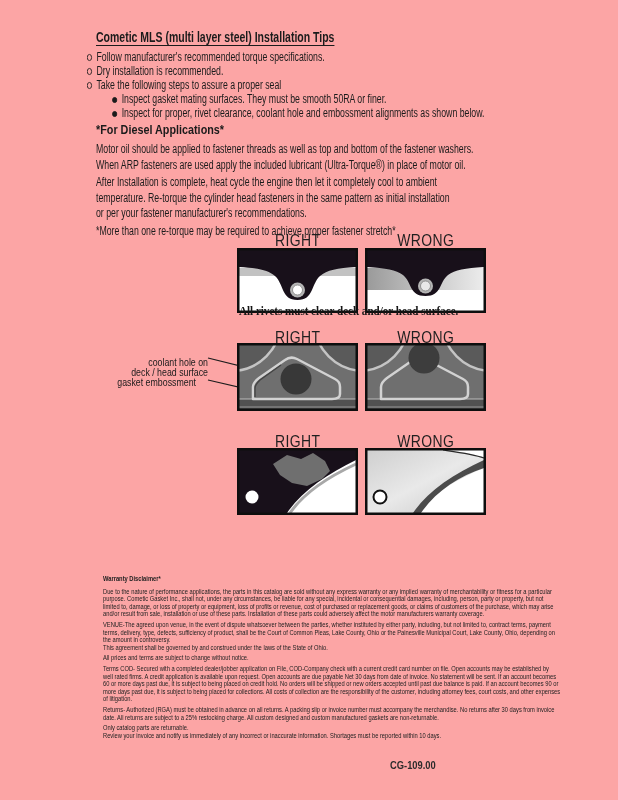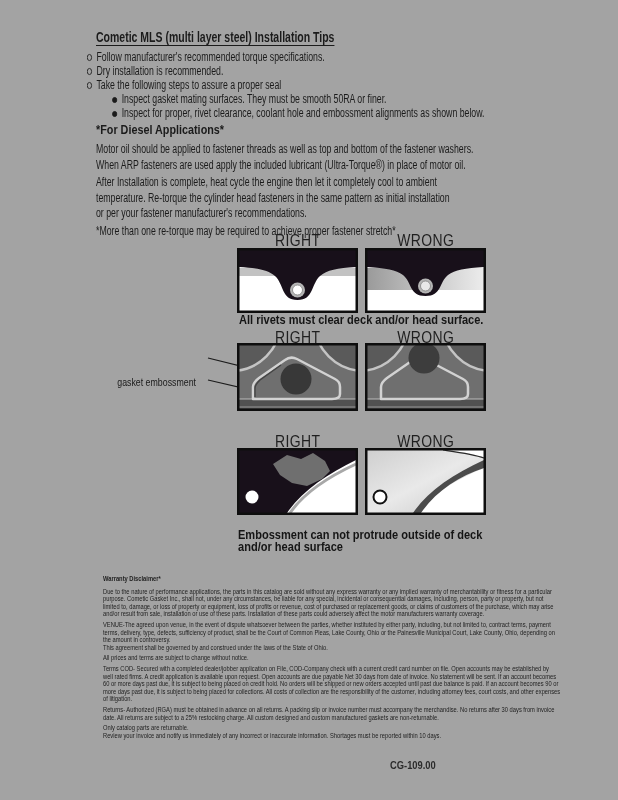--- a/index.html
+++ b/index.html
@@ -1,17 +1,17 @@
 <!DOCTYPE html>
 <html><head>
 <meta charset="utf-8">
 <style>
   html,body{margin:0;padding:0;background:#888;}
   #page{
-    position:relative;width:618px;height:800px;background:#a3a3a3;
+    position:relative;width:618px;height:800px;background:#fca5a5;
     font-family:"Liberation Sans","DejaVu Sans",sans-serif;color:#1b1b1b;
     overflow:hidden;margin:0 auto;
   }
   .abs{position:absolute;}
   
   .sx70{transform:scaleX(0.70);transform-origin:0 0;display:inline-block;}
   .sx72{transform:scaleX(0.72);transform-origin:0 0;display:inline-block;}
   .sx80r{transform:scaleX(0.80);transform-origin:100% 0;display:inline-block;width:100%;}
   .sx82c{transform:scaleX(0.82);transform-origin:50% 0;display:inline-block;}
   .sx85{transform:scaleX(0.85);transform-origin:0 0;display:inline-block;}
@@ -114,31 +114,35 @@
     </defs>
     <rect width="121" height="65" fill="#ffffff"></rect>
     <rect x="2" y="20" width="117" height="22" fill="url(#g1)"></rect>
     <rect x="2" y="42" width="117" height="21" fill="#ffffff"></rect>
     <path d="M2,2 H119 V19 C100,20 90,22 83,27 C74,34 77,48 60.5,48 C44,48 47,34 38,27 C31,22 21,20 2,19 Z" fill="#18101a"></path>
     <circle cx="60.5" cy="38" r="7.5" fill="#b5b5b5"></circle>
     <circle cx="60.5" cy="38" r="5" fill="#e9e9e9" stroke="#808080" stroke-width="0.8"></circle>
     <rect x="1.25" y="1.25" width="118.5" height="62.5" fill="none" stroke="#0e0e0e" stroke-width="2.5"></rect>
   </svg>
 
-  <div class="abs dg-caption" style="left:239px;top:314px;">
+  <div class="abs dg-caption" style="left:239px;top:305px;font-family:Liberation Serif, serif;">
     <span class="sx85">All rivets must clear deck and/or head surface.</span>
   </div>
 
   <div class="abs dg-label" style="left:237px;top:328px;">
     <span class="sx82c">RIGHT</span>
   </div>
   <div class="abs dg-label" style="left:365px;top:328px;">
     <span class="sx82c">WRONG</span>
   </div>
 
+  <div class="abs callout prl" style="left:100px;top:346px;width:108px;">
+    <span class="sx80r prl">coolant hole on
+deck / head surface</span>
+  </div>
   <div class="abs callout" style="left:88px;top:377px;width:108px;">
     <span class="sx80r">gasket embossment</span>
   </div>
   <svg class="abs" style="left:205px;top:348px;" width="95" height="50" viewBox="0 0 95 50">
     <line x1="3" y1="10" x2="88" y2="31" stroke="#1b1b1b" stroke-width="1.1"></line>
     <line x1="3" y1="32" x2="55" y2="44" stroke="#1b1b1b" stroke-width="1.1"></line>
   </svg>
 
   <svg class="abs dg-box" style="left:237px;top:343px;" width="121" height="68" viewBox="0 0 121 68">
     <rect width="121" height="68" fill="#6f6f6f"></rect>
@@ -193,24 +197,20 @@
     <rect width="121" height="67" fill="#ffffff"></rect>
     <rect x="2" y="2" width="117" height="63" fill="url(#g2)"></rect>
     <path d="M119,20 C90,32 66,46 54,65 L119,65 Z" fill="#ffffff"></path>
     <path d="M119,12 C88,26 62,44 48,65 L56,65 C70,44 94,28 119,20 Z" fill="#4b4b4b"></path>
     <path d="M78,2 L119,2 L119,10 C106,5 92,3 78,2 Z" fill="#ffffff"></path>
     <path d="M78,2 C92,4 108,6 119,10" fill="none" stroke="#2a2a2a" stroke-width="1.2"></path>
     <circle cx="15" cy="49" r="6.5" fill="#ffffff" stroke="#111111" stroke-width="2"></circle>
     <rect x="1.25" y="1.25" width="118.5" height="64.5" fill="none" stroke="#0e0e0e" stroke-width="2.5"></rect>
   </svg>
 
-  <div class="abs dg-caption prl" style="left:238px;top:516px;">
-    <span class="sx85 prl">Embossment can not protrude outside of deck
-and/or head surface</span>
-  </div>
 
   <div class="abs legal sx72">
     <p class="lh">Warranty Disclaimer*</p>
     <p class="prl">Due to the nature of performance applications, the parts in this catalog are sold without any express warranty or any implied warranty of merchantability or fitness for a particular purpose.  Cometic Gasket Inc., shall not, under any circumstances, be liable for any special, incidental or consequential damages, including, person, party or property, but not limited to, damage, or loss of property or equipment, loss of profits or revenue, cost of purchased or replacement goods, or claims of customers of the purchase, which may arise and/or result from sale, installation or use of these parts.  Installation of these parts could adversely affect the motor manufacturers warranty coverage.</p>
     <p class="prl">VENUE-The agreed upon venue, in the event of dispute whatsoever between the parties, whether instituted by either party, including, but not limited to, contract terms, payment terms, delivery, type, defects, sufficiency of product, shall be the Court of Common Pleas, Lake County, Ohio or the Painesville Municipal Court, Lake County, Ohio, depending on the amount in controversy.
 This agreement shall be governed by and construed under the laws of the State of Ohio.</p>
     <p class="prl">All prices and terms are subject to change without notice.</p>
     <p class="prl">Terms COD- Secured with a completed dealer/jobber application on File, COD-Company check with a current credit card number on file.  Open accounts may be established by well rated firms.  A credit application is available upon request.  Open accounts are due payable Net 30 days from date of invoice.  No statement will be sent.  If an account becomes 60 or more days past due, it is subject to being placed on credit hold.  No orders will be shipped or new orders accepted until past due balance is paid.  If an account becomes 90 or more days past due, it is subject to being placed for collections.  All costs of collection are the responsibility of the customer, including attorney fees, court costs, and other expenses of litigation.</p>
     <p class="prl">Returns- Authorized (RGA) must be obtained in advance on all returns.  A packing slip or invoice number must accompany the merchandise.  No returns after 30 days from invoice date.  All returns are subject to a 25% restocking charge.  All custom designed and custom manufactured gaskets are non-returnable.</p>
     <p class="prl">Only catalog parts are returnable.

